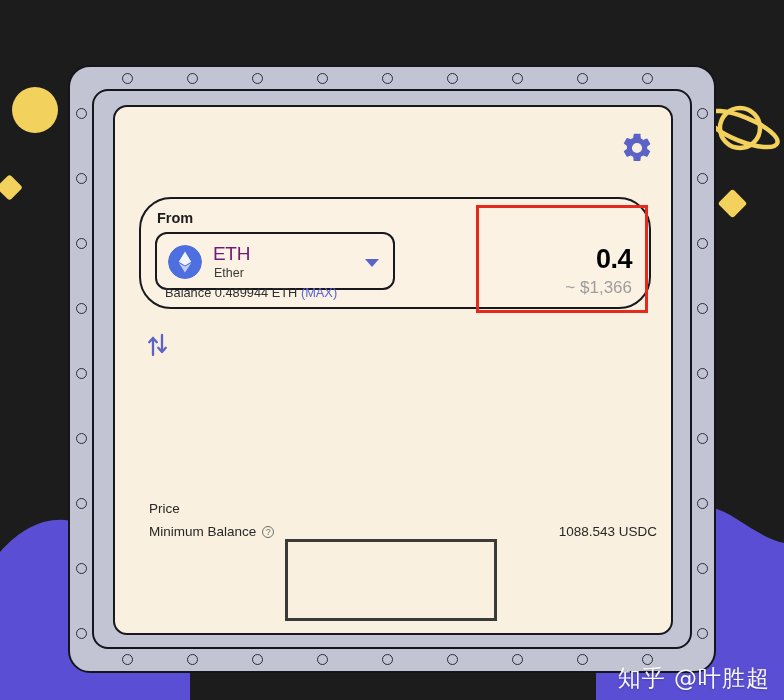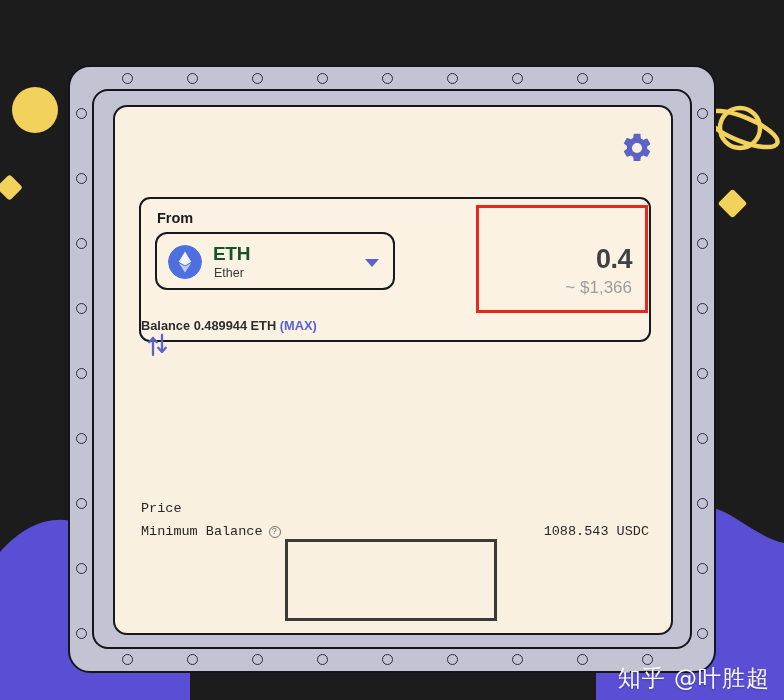--- a/index.html
+++ b/index.html
@@ -115,21 +115,21 @@
 
   
   .token-panel {
     position: absolute;
     left: 24px;
     width: 512px;
     background: #fbf2e4;
     border: 2px solid #18181f;
     border-radius: 11px;
   }
-  #from-panel { top: 90px; height: 145px; }
+  #from-panel { top: 90px; height: 112px; border-radius: 32px; }
   #to-panel   { top: 256px; height: 127px; }
 
   .panel-label {
     position: absolute;
     left: 16px; top: 11px;
     font-size: 14.5px;
     font-weight: bold;
     color: #1d1d1d;
   }
 
@@ -145,45 +145,44 @@
   .token-logo {
     position: absolute;
     left: 11px; top: 11px;
     width: 34px; height: 34px;
     border-radius: 50%;
   }
   .token-symbol {
     position: absolute;
     left: 56px; top: 9px;
     font-size: 19px;
-    font-weight: bold;
-    color: #14532d;
+    font-weight: normal;
+    color: #701a75;
     letter-spacing: -0.3px;
   }
   .token-name {
     position: absolute;
     left: 57px; top: 32px;
     font-size: 12.5px;
     color: #3a3a3a;
   }
   .chevron-down {
     position: absolute;
     right: 14px; top: 25px;
     width: 0; height: 0;
     border-left: 7px solid transparent;
     border-right: 7px solid transparent;
     border-top: 8px solid #5b63c7;
   }
 
   .balance-line {
     position: absolute;
-    left: 0; bottom: 7px;
+    left: 24px; bottom: 7px;
     font-size: 12.8px;
     color: #2e2e2e;
-    font-weight: bold;
   }
   .max-link {
     color: #5763d4;
     cursor: pointer;
   }
 
   
   .amount-box {
     position: absolute;
     border: 3px solid #e5291d;
@@ -191,21 +190,21 @@
     cursor: text;
   }
   #from-amount-box { right: 1px; top: 6px; width: 172px; height: 108px; }
   #to-amount-box   { right: 6px; top: 8px; width: 163px; height: 106px; }
 
   .amount-value {
     position: absolute;
     right: 13px;
     font-size: 27px;
     font-weight: bold;
-    color: #404040;
+    color: #000000;
     letter-spacing: -0.5px;
     text-align: right;
     white-space: nowrap;
   }
   #from-amount-value { top: 36px; }
   #to-amount-value   { top: 28px; font-size: 25.5px; right: 6px; }
 
   .amount-usd {
     position: absolute;
     right: 13px;
@@ -221,23 +220,22 @@
     position: absolute;
     left: 28px; top: 224px;
     width: 30px; height: 28px;
     background: none; border: none;
     cursor: pointer;
   }
 
   
   #info-rows {
     position: absolute;
-    left: 24px; top: 394px;
+    left: 32px; top: 394px;
     width: 512px;
-    font-family: Liberation Mono, monospace;
   }
   .info-row {
     position: relative;
     height: 23px;
     font-size: 13.5px;
     color: #272727;
   }
   .info-label { position: absolute; left: 2px; top: 0; }
   .info-value { position: absolute; right: 2px; top: 0; white-space: nowrap; }
   #help-icon {

